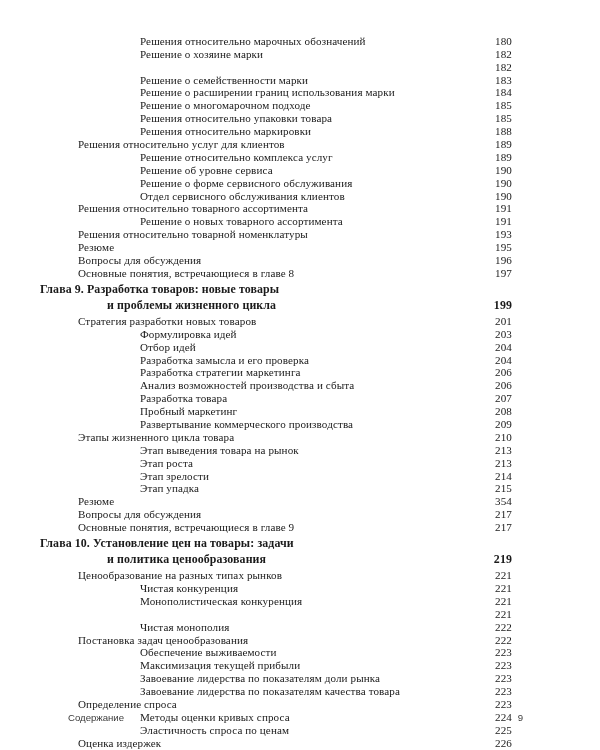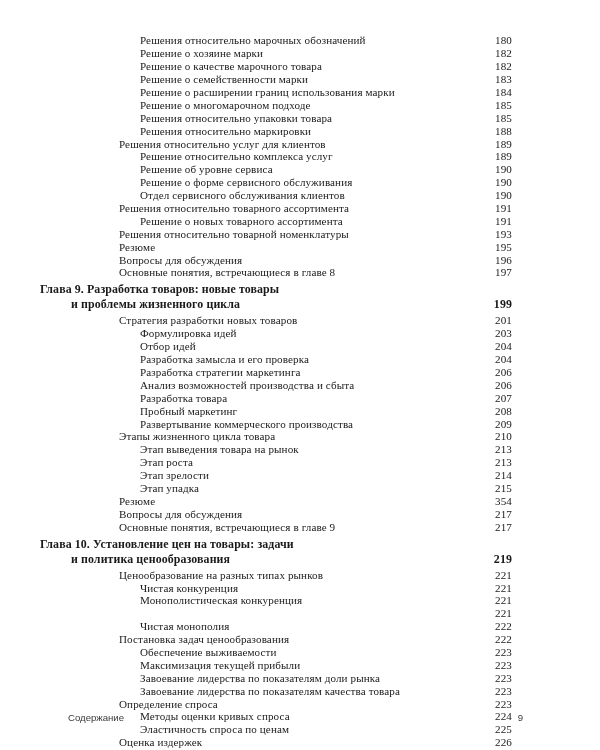--- a/index.html
+++ b/index.html
@@ -19,21 +19,21 @@
 
   #toc {
     position: absolute;
     left: 0;
     top: 34px;
     width: 600px;
   }
 
   .row {
     display: flex;
-    align-items: center;
+    align-items: flex-end;
     height: 12.9px;
     font-size: 11.1px;
     letter-spacing: 0.1px;
     white-space: nowrap;
   }
 
   .row .title {
     flex: 0 0 auto;
   }
   .row .pad {
@@ -41,32 +41,32 @@
   }
   .row .page {
     flex: 0 0 auto;
     text-align: right;
     width: 34px;
     padding-right: 88px;
     box-sizing: content-box;
   }
 
   
-  .lvl1 .title { padding-left: 119px; }
+  .lvl1 .title { padding-left: 54px; margin-left: 24px; }
   .lvl2 .title { padding-left: 140px; }
 
   
   .chapter {
     font-weight: bold;
   }
   .chapter .line1 {
     padding-left: 40px;
   }
   .chapter .line2 {
-    padding-left: 71px;
+    padding-left: 107px;
   }
   .chapter-row-1 {
     height: 14.6px;
     font-size: 11.9px;
   }
   .chapter-row-2 {
     height: 15.5px;
     font-size: 11.9px;
   }
   .gap-before {
@@ -108,21 +108,20 @@
       <span class="title">Решения относительно марочных обозначений</span>
       <span class="pad"></span>
       <span class="page">180</span>
     </div>
     <div class="row lvl2">
       <span class="title">Решение о хозяине марки</span>
       <span class="pad"></span>
       <span class="page">182</span>
     </div>
     <div class="row lvl2">
-      <span class="title">Решение о качестве марочного товара</span>
       <span class="pad"></span>
       <span class="page">182</span>
     </div>
     <div class="row lvl2">
       <span class="title">Решение о семейственности марки</span>
       <span class="pad"></span>
       <span class="page">183</span>
     </div>
     <div class="row lvl2">
       <span class="title">Решение о расширении границ использования марки</span>

